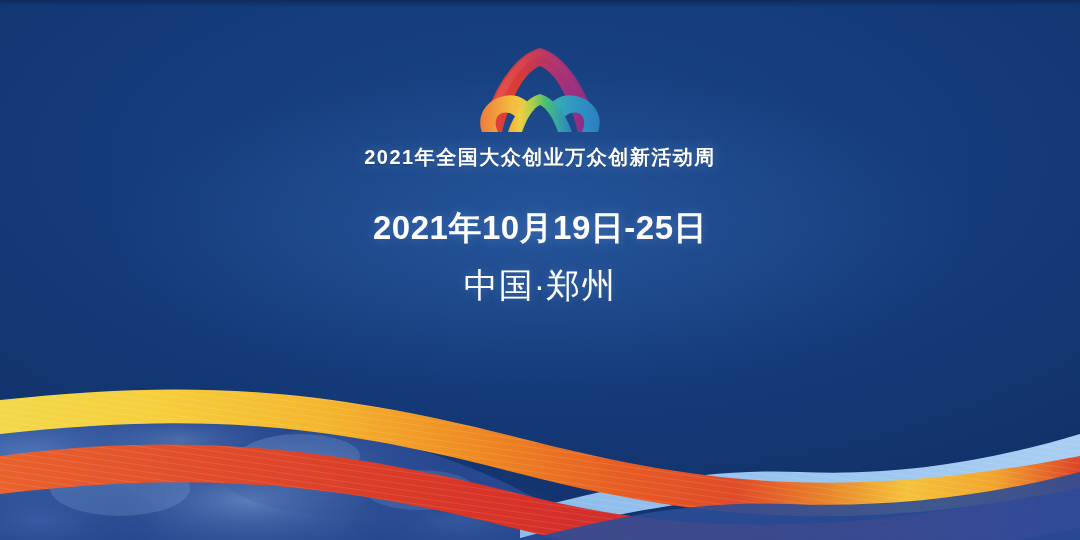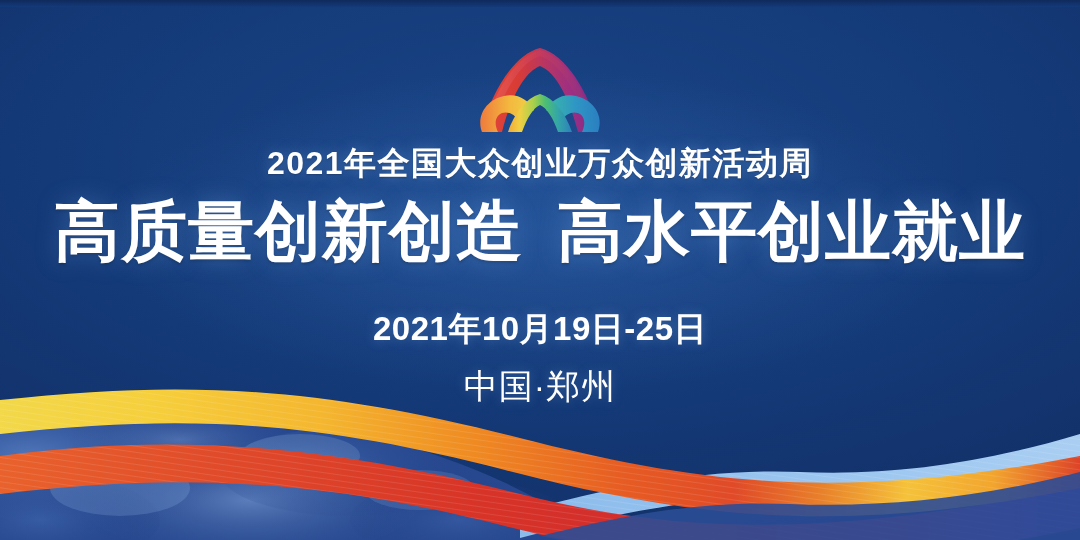--- a/index.html
+++ b/index.html
@@ -59,21 +59,21 @@
   .text-block {
     position: absolute;
     left: 0; right: 0;
     top: 146px;
     z-index: 14;
     text-align: center;
     color: #ffffff;
   }
 
   .subtitle {
-    font-size: 32px;
+    font-size: 20px;
     font-weight: bold;
     letter-spacing: 1.5px;
     line-height: 1.1;
     margin: 0;
     color: #ffffff;
     text-shadow: 0 0 14px rgba(150,200,255,0.35), 0 1px 2px rgba(0,0,0,0.25);
     white-space: nowrap;
   }
 
   .headline {
@@ -173,23 +173,20 @@
       <path fill="url(#gTailR)" d="M138 98 C 144 82, 134 66, 116 62 C 102 59, 92 66, 86 76
                L 102 86 C 106 80, 112 77, 118 79 C 125 82, 126 90, 122 98 Z"></path>
 
       <path fill="url(#gInner)" d="M48 98 C 54 80, 66 64, 80 60 C 94 64, 106 80, 112 98
                L 98 98 C 93 84, 87 74, 80 71 C 73 74, 67 84, 62 98 Z"></path>
     </svg>
   </div>
 
   <div class="text-block">
     <p class="subtitle">2021年全国大众创业万众创新活动周</p>
-    <p class="headline">
-      <span>高质量创新创造</span><span class="gap"></span><span>高水平创业就业</span>
-    </p>
     <p class="date-line">2021年10月19日-25日</p>
     <p class="place-line">中国·郑州</p>
   </div>
 
   <div class="wave-art">
     <svg class="wave-svg" viewBox="0 0 1080 180" preserveAspectRatio="none">
       <defs>
 
         <radialGradient id="cloudA" cx="0.3" cy="0.4" r="0.7">
           <stop offset="0%" stop-color="#5e86c8" stop-opacity="0.75"></stop>

